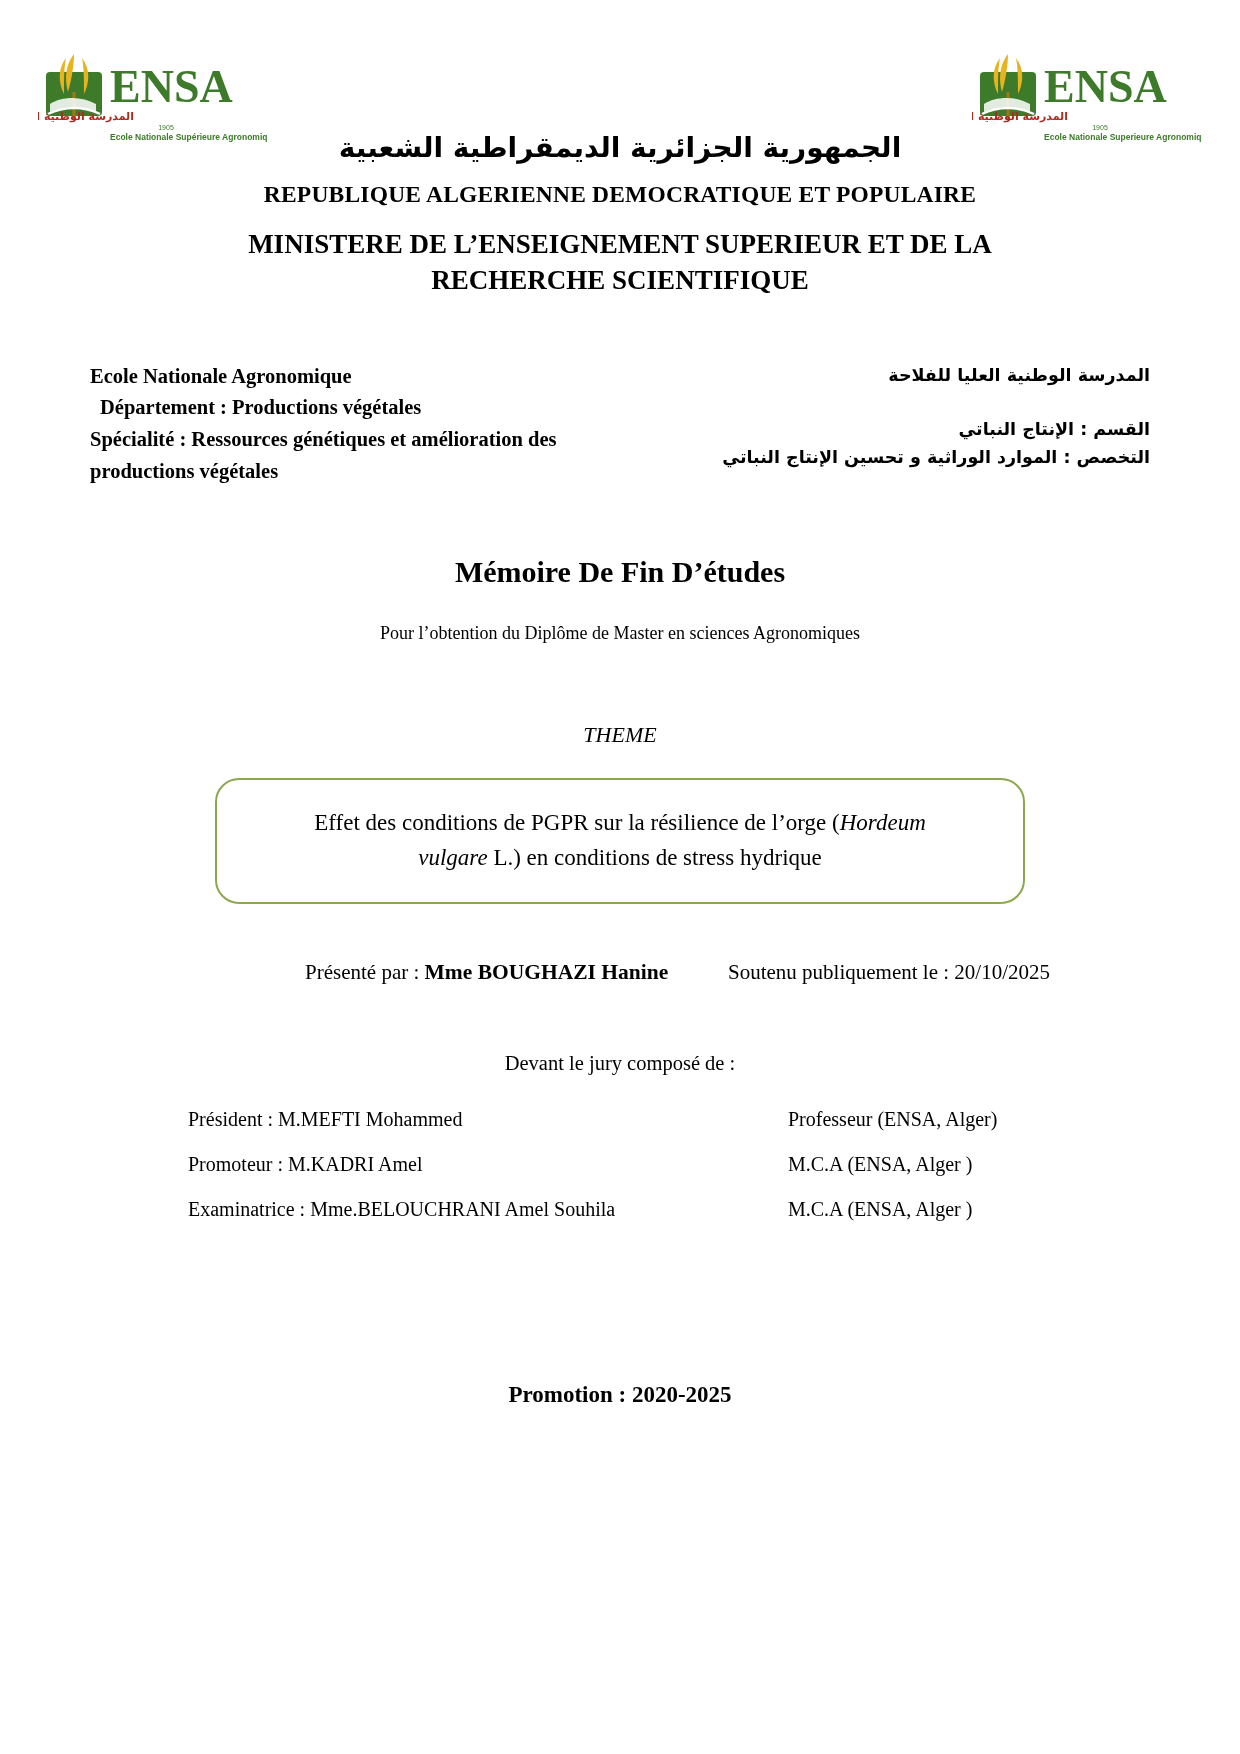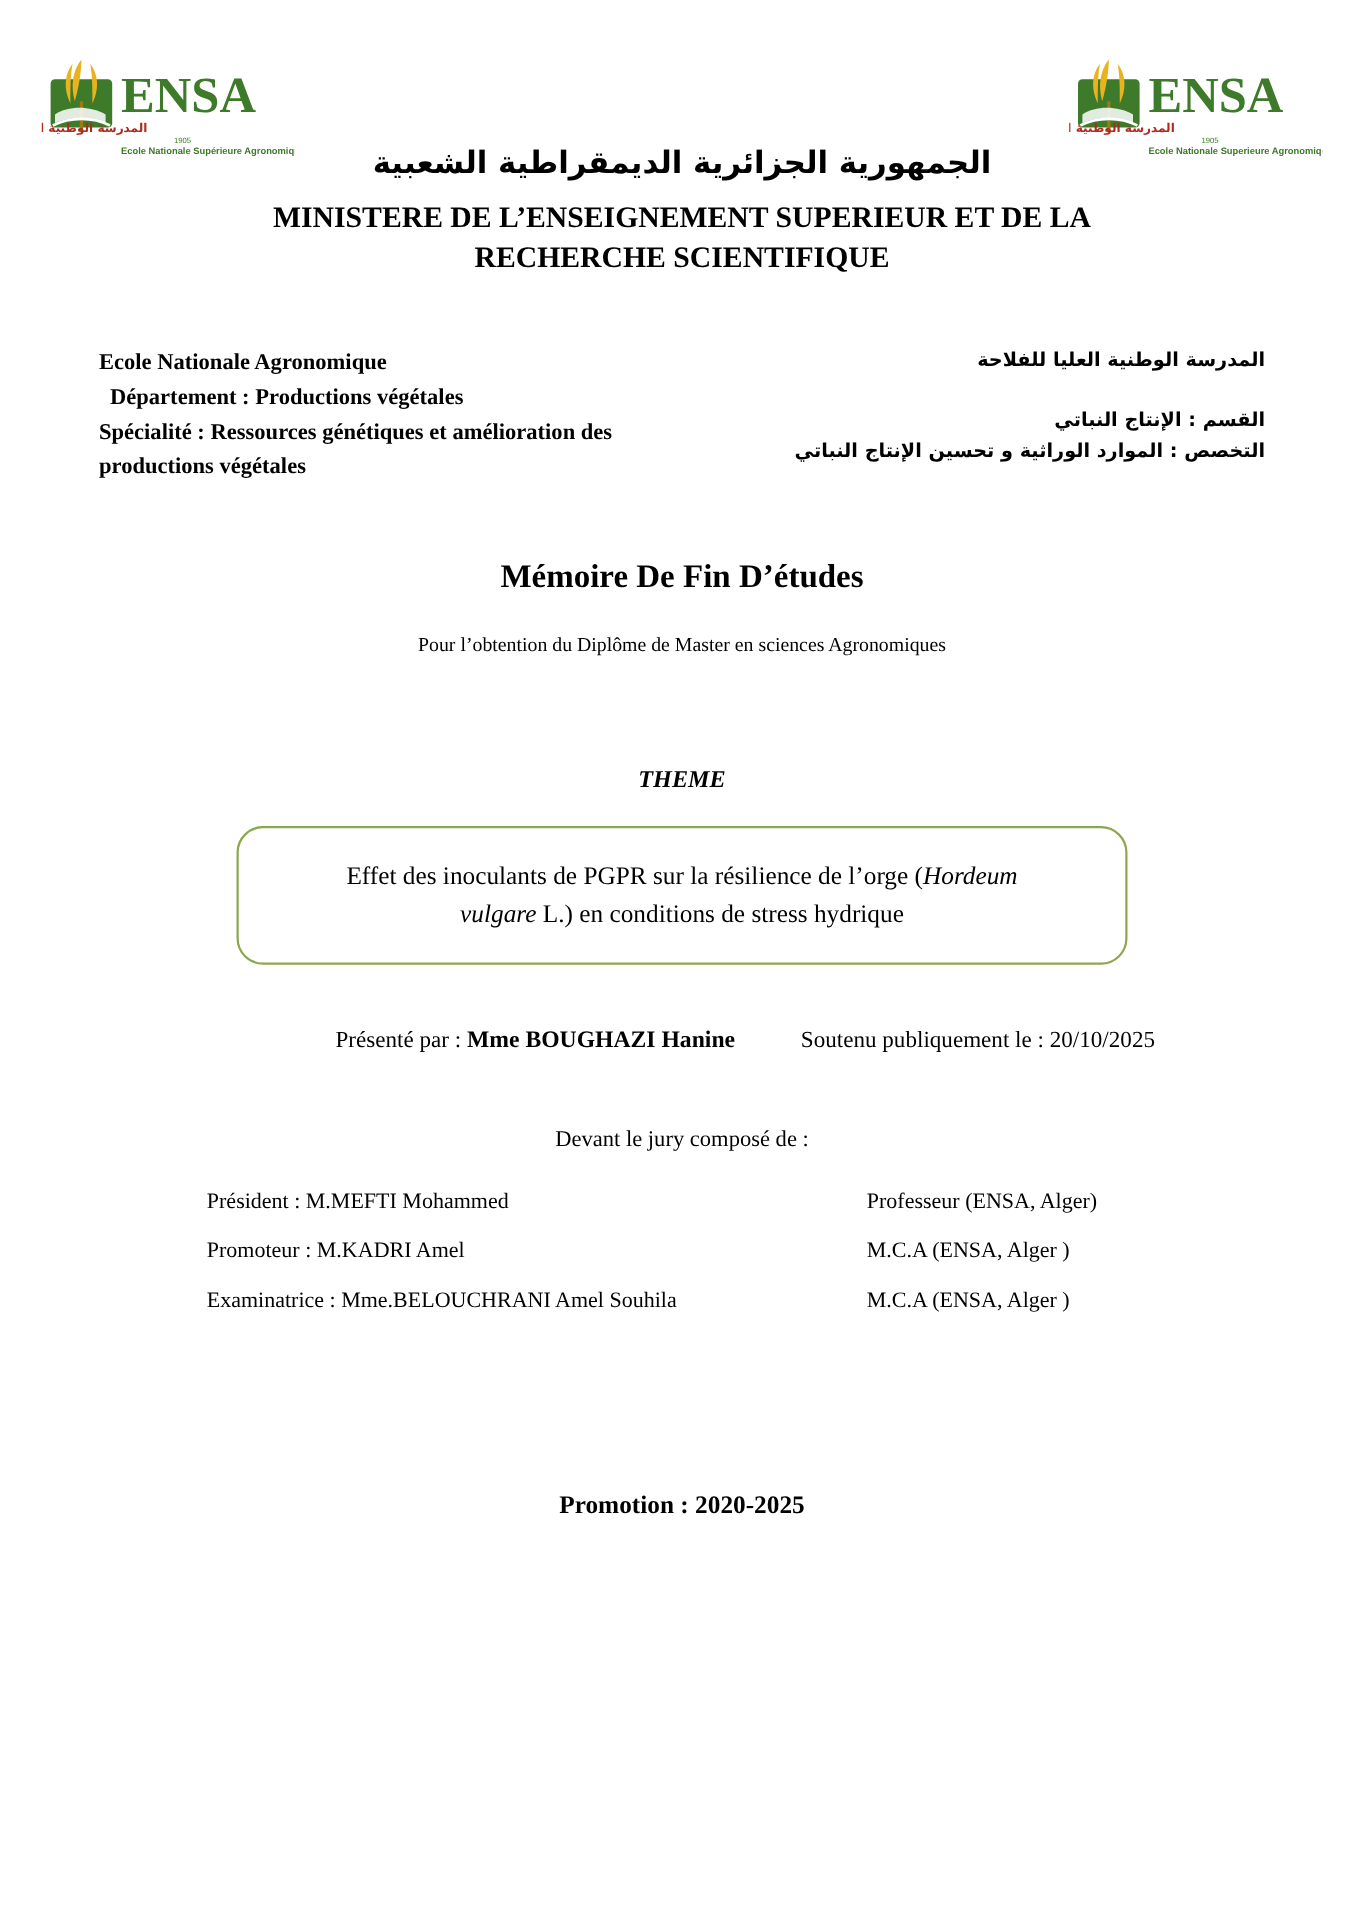--- a/index.html
+++ b/index.html
@@ -108,24 +108,24 @@
     font-weight: bold;
     font-size: 30px;
     margin: 0 0 34px 0;
   }
   .memoire-sub {
     font-size: 18px;
     margin: 0;
   }
   .theme-label {
     text-align: center;
-    font-weight: bold;
+    font-weight: normal;
     font-style: italic;
     font-size: 22px;
-    margin-top: 98px;
+    margin-top: 78px;
   }
 
   
   .theme-box {
     margin: 30px auto 0 auto;
     width: 810px;
     min-height: 126px;
     border: 2.5px solid #8ba84e;
     border-radius: 24px;
     display: flex;
@@ -229,20 +229,21 @@
       </g>
       <text x="72" y="54" font-family="Liberation Serif, serif" font-size="46" font-weight="bold" fill="#3d7a2a">ENSA</text>
       <text x="96" y="72" font-family="DejaVu Sans, sans-serif" font-size="11" font-weight="bold" fill="#b02a1e" direction="rtl">المدرسة الوطنية العليا للفلاحة</text>
       <text x="128" y="82" font-family="Liberation Sans, sans-serif" font-size="7" fill="#3d7a2a" text-anchor="middle">1905</text>
       <text x="72" y="92" font-family="Liberation Sans, sans-serif" font-size="8.5" font-weight="bold" fill="#3d7a2a">Ecole Nationale Superieure Agronomiqee</text>
     </svg>
   </div>
 
   <div class="header-block">
     <p class="ar-title">الجمهورية الجزائرية الديمقراطية الشعبية</p>
+    <p class="fr-title">REPUBLIQUE ALGERIENNE DEMOCRATIQUE ET POPULAIRE</p>
     <p class="fr-title2">MINISTERE DE L’ENSEIGNEMENT SUPERIEUR ET DE LA RECHERCHE SCIENTIFIQUE</p>
   </div>
 
   <div class="inst">
     <div class="inst-left">
       <div class="row1">Ecole Nationale Agronomique</div>
       <div style="padding-left:10px;">Département : Productions végétales</div>
       <div>Spécialité : Ressources génétiques et amélioration des productions végétales</div>
     </div>
     <div class="inst-right">
@@ -254,21 +255,21 @@
 
   <div class="memoire">
     <h1 class="memoire-title">Mémoire De Fin D’études</h1>
     <p class="memoire-sub">Pour  l’obtention du Diplôme de Master  en sciences Agronomiques</p>
   </div>
 
   <div class="theme-label">THEME</div>
 
   <div class="theme-box">
     <div class="theme-text">
-      <span>Effet des inoculants de PGPR sur la résilience de l’orge (</span><i>Hordeum</i><br>
+      <span>Effet des conditions de PGPR sur la résilience de l’orge (</span><i>Hordeum</i><br>
       <i>vulgare</i><span> L.) en conditions de stress hydrique</span>
     </div>
   </div>
 
   <div class="presented">
     <div class="left">
       <span>Présenté par : </span><b>Mme BOUGHAZI Hanine</b>
     </div>
     <div class="right">Soutenu publiquement le : 20/10/2025</div>
   </div>

